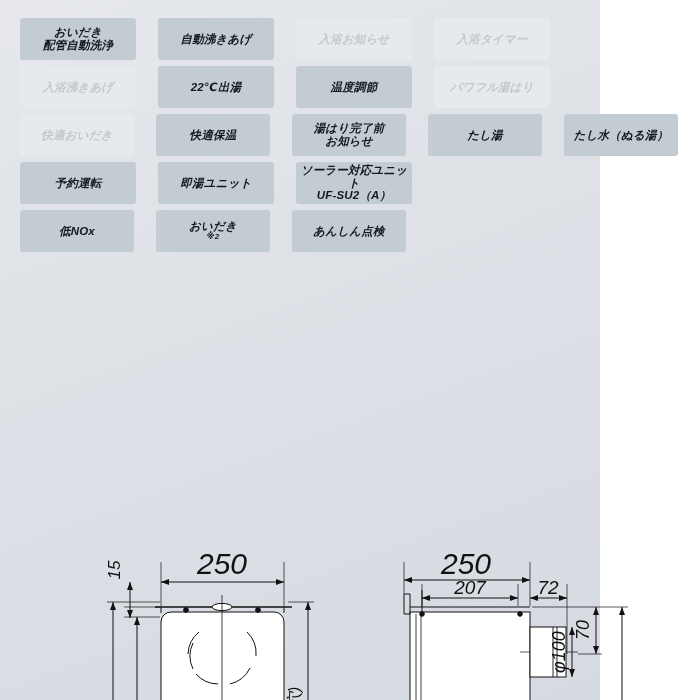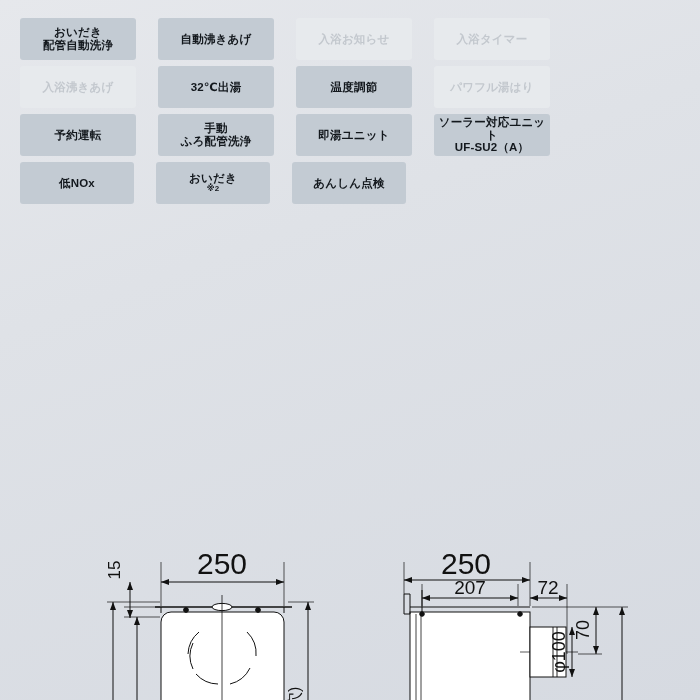--- a/index.html
+++ b/index.html
@@ -2,22 +2,23 @@
 <html><head>
 <meta charset="utf-8">
 <style>
   html,body{margin:0;padding:0;}
   body{
     width:700px;height:700px;overflow:hidden;
     font-family:"Liberation Sans","DejaVu Sans",sans-serif;
     background:#ffffff;
   }
   #page{
-    position:relative;width:700px;height:700px;
+    position:relative;width:600px;height:700px;
     background:linear-gradient(160deg,#e6e8ec 0%,#dfe2e7 35%,#d6dae1 100%);
+    font-style:italic;
   }
 
   
   #feature-grid{
     position:absolute;left:0;top:0;width:700px;height:262px;
     padding:18px 0 0 20px;box-sizing:border-box;
   }
   .badge-row{display:flex;margin-bottom:6px;}
   .badge{
     width:116px;height:42px;margin-right:22px;
@@ -70,44 +71,66 @@
         </div>
       </div>
       <div class="badge-row">
         <div class="badge off">
           <div>
             <span class="ln">入浴沸きあげ</span>
           </div>
         </div>
         <div class="badge on">
           <div>
-            <span class="ln">32℃出湯</span>
+            <span class="ln">22℃出湯</span>
           </div>
         </div>
         <div class="badge on">
           <div>
             <span class="ln">温度調節</span>
           </div>
         </div>
         <div class="badge off">
           <div>
             <span class="ln">パワフル湯はり</span>
           </div>
         </div>
       </div>
       <div class="badge-row">
+        <div class="badge off">
+          <div>
+            <span class="ln">快適おいだき</span>
+          </div>
+        </div>
+        <div class="badge on">
+          <div>
+            <span class="ln">快適保温</span>
+          </div>
+        </div>
+        <div class="badge on">
+          <div>
+            <span class="ln">湯はり完了前</span>
+            <span class="ln">お知らせ</span>
+          </div>
+        </div>
+        <div class="badge on">
+          <div>
+            <span class="ln">たし湯</span>
+          </div>
+        </div>
+        <div class="badge on">
+          <div>
+            <span class="ln">たし水（ぬる湯）</span>
+          </div>
+        </div>
+      </div>
+      <div class="badge-row">
         <div class="badge on">
           <div>
             <span class="ln">予約運転</span>
-          </div>
-        </div>
-        <div class="badge on">
-          <div>
-            <span class="ln">手動</span>
-            <span class="ln">ふろ配管洗浄</span>
           </div>
         </div>
         <div class="badge on">
           <div>
             <span class="ln">即湯ユニット</span>
           </div>
         </div>
         <div class="badge on">
           <div>
             <span class="ln">ソーラー対応ユニット</span>

